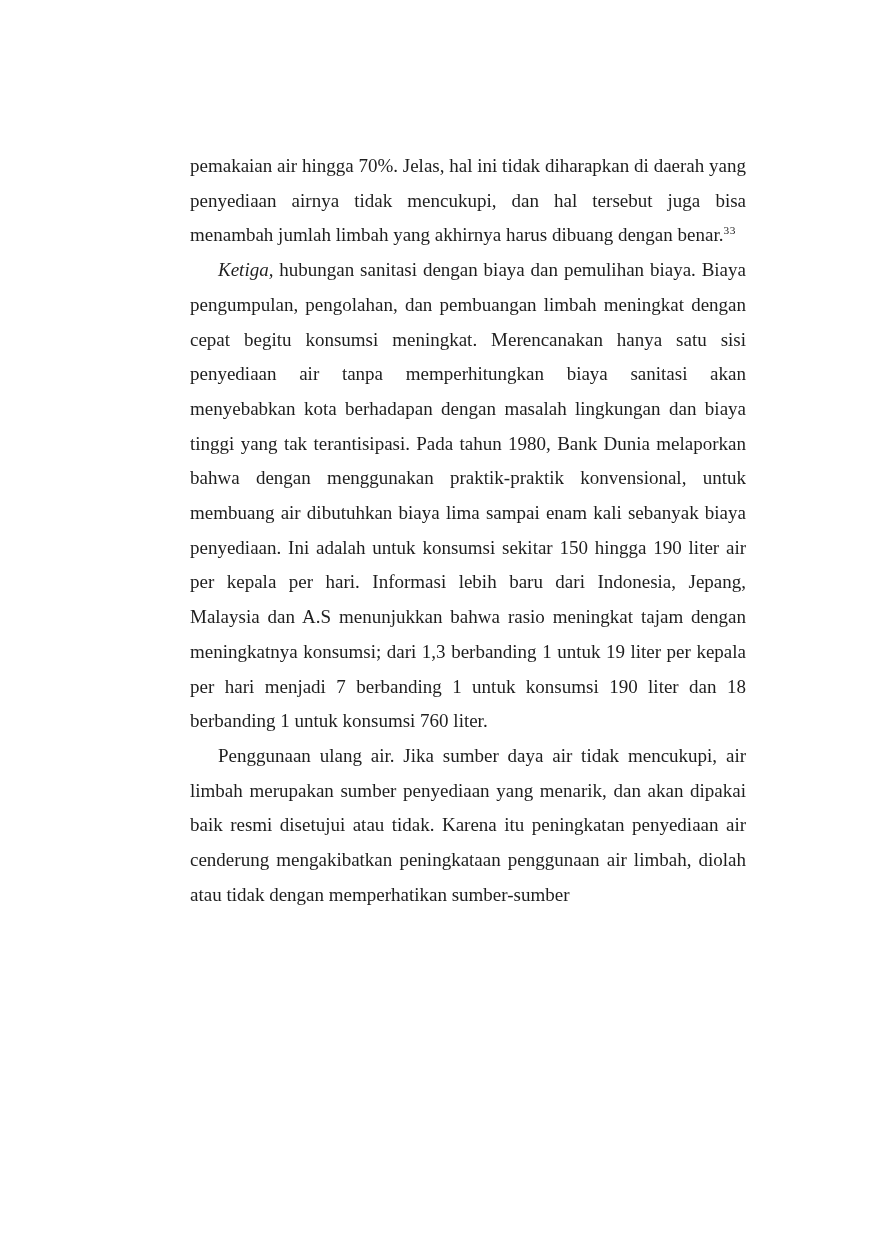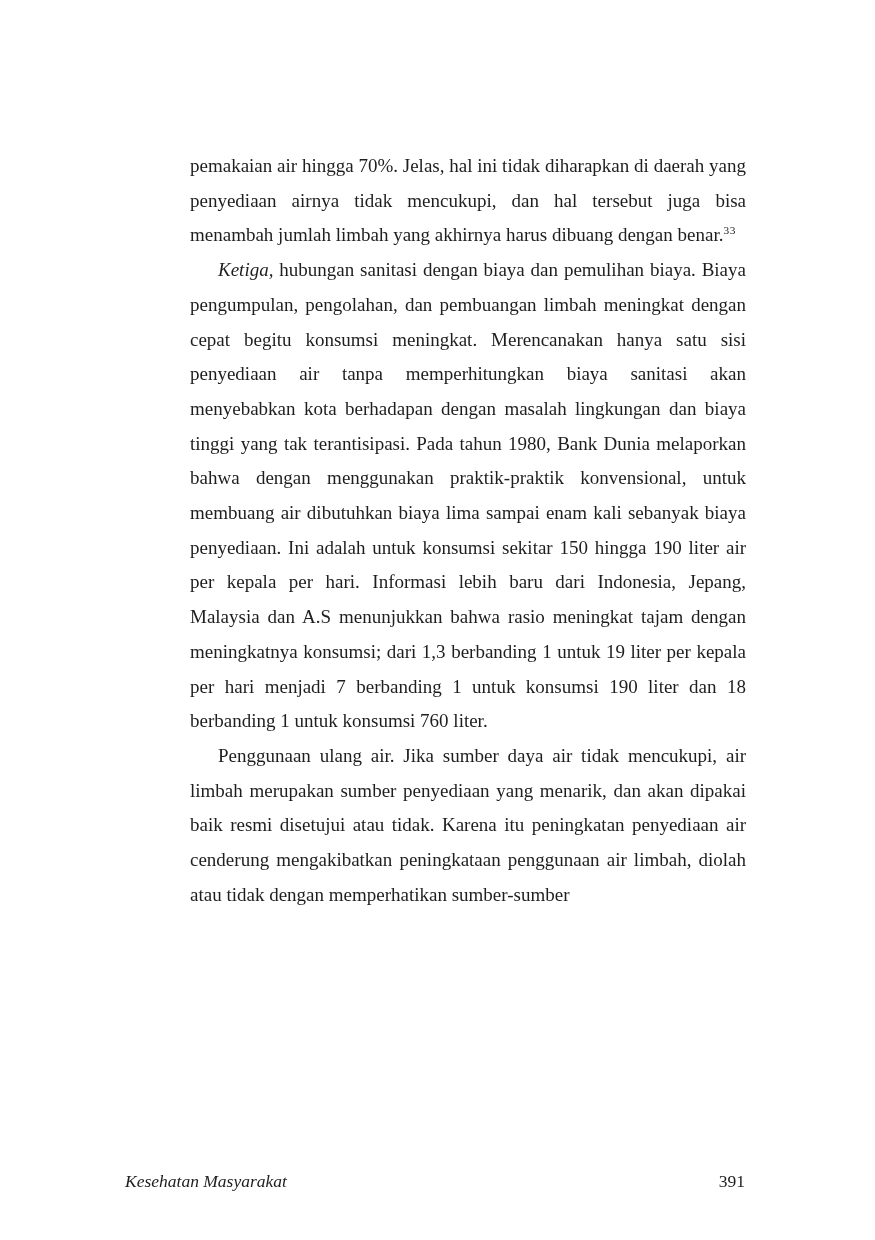--- a/index.html
+++ b/index.html
@@ -70,18 +70,14 @@
 <body style="background: rgb(255, 255, 255); color: rgb(30, 30, 30);">
 
 <div class="page">
 
   <main class="text-block" id="paragraphs">
       <p class="para"><span class="seg-normal">pemakaian air hingga 70%. Jelas, hal ini tidak diharapkan di daerah yang penyediaan airnya tidak mencukupi, dan hal tersebut juga bisa menambah jumlah limbah yang akhirnya harus dibuang dengan benar.</span><sup class="footnote">33</sup></p>
       <p class="para indent"><span class="seg-italic">Ketiga,</span><span class="seg-normal"> hubungan sanitasi dengan biaya dan pemulihan biaya. Biaya pengumpulan, pengolahan, dan pembuangan limbah meningkat dengan cepat begitu konsumsi meningkat. Merencanakan hanya satu sisi penyediaan air tanpa memperhitungkan biaya sanitasi akan menyebabkan kota berhadapan dengan masalah lingkungan dan biaya tinggi yang tak terantisipasi. Pada tahun 1980, Bank Dunia melaporkan bahwa dengan menggunakan praktik-praktik konvensional, untuk membuang air dibutuhkan biaya lima sampai enam kali sebanyak biaya penyediaan. Ini adalah untuk konsumsi sekitar 150 hingga 190 liter air per kepala per hari. Informasi lebih baru dari Indonesia, Jepang, Malaysia dan A.S menunjukkan bahwa rasio meningkat tajam dengan meningkatnya konsumsi; dari 1,3 berbanding 1 untuk 19 liter per kepala per hari menjadi 7 berbanding 1 untuk konsumsi 190 liter dan 18 berbanding 1 untuk konsumsi 760 liter.</span></p>
       <p class="para indent"><span class="seg-normal">Penggunaan ulang air. Jika sumber daya air tidak mencukupi, air limbah merupakan sumber penyediaan yang menarik, dan akan dipakai baik resmi disetujui atau tidak. Karena itu peningkatan penyediaan air cenderung mengakibatkan peningkataan penggunaan air limbah, diolah atau tidak dengan memperhatikan sumber-sumber</span></p>
     </main>
 
-  <footer class="page-footer">
-    <span class="running-title">Kesehatan Masyarakat</span>
-    <span class="page-number">391</span>
-  </footer>
 
 </div>
 
 </body></html>

